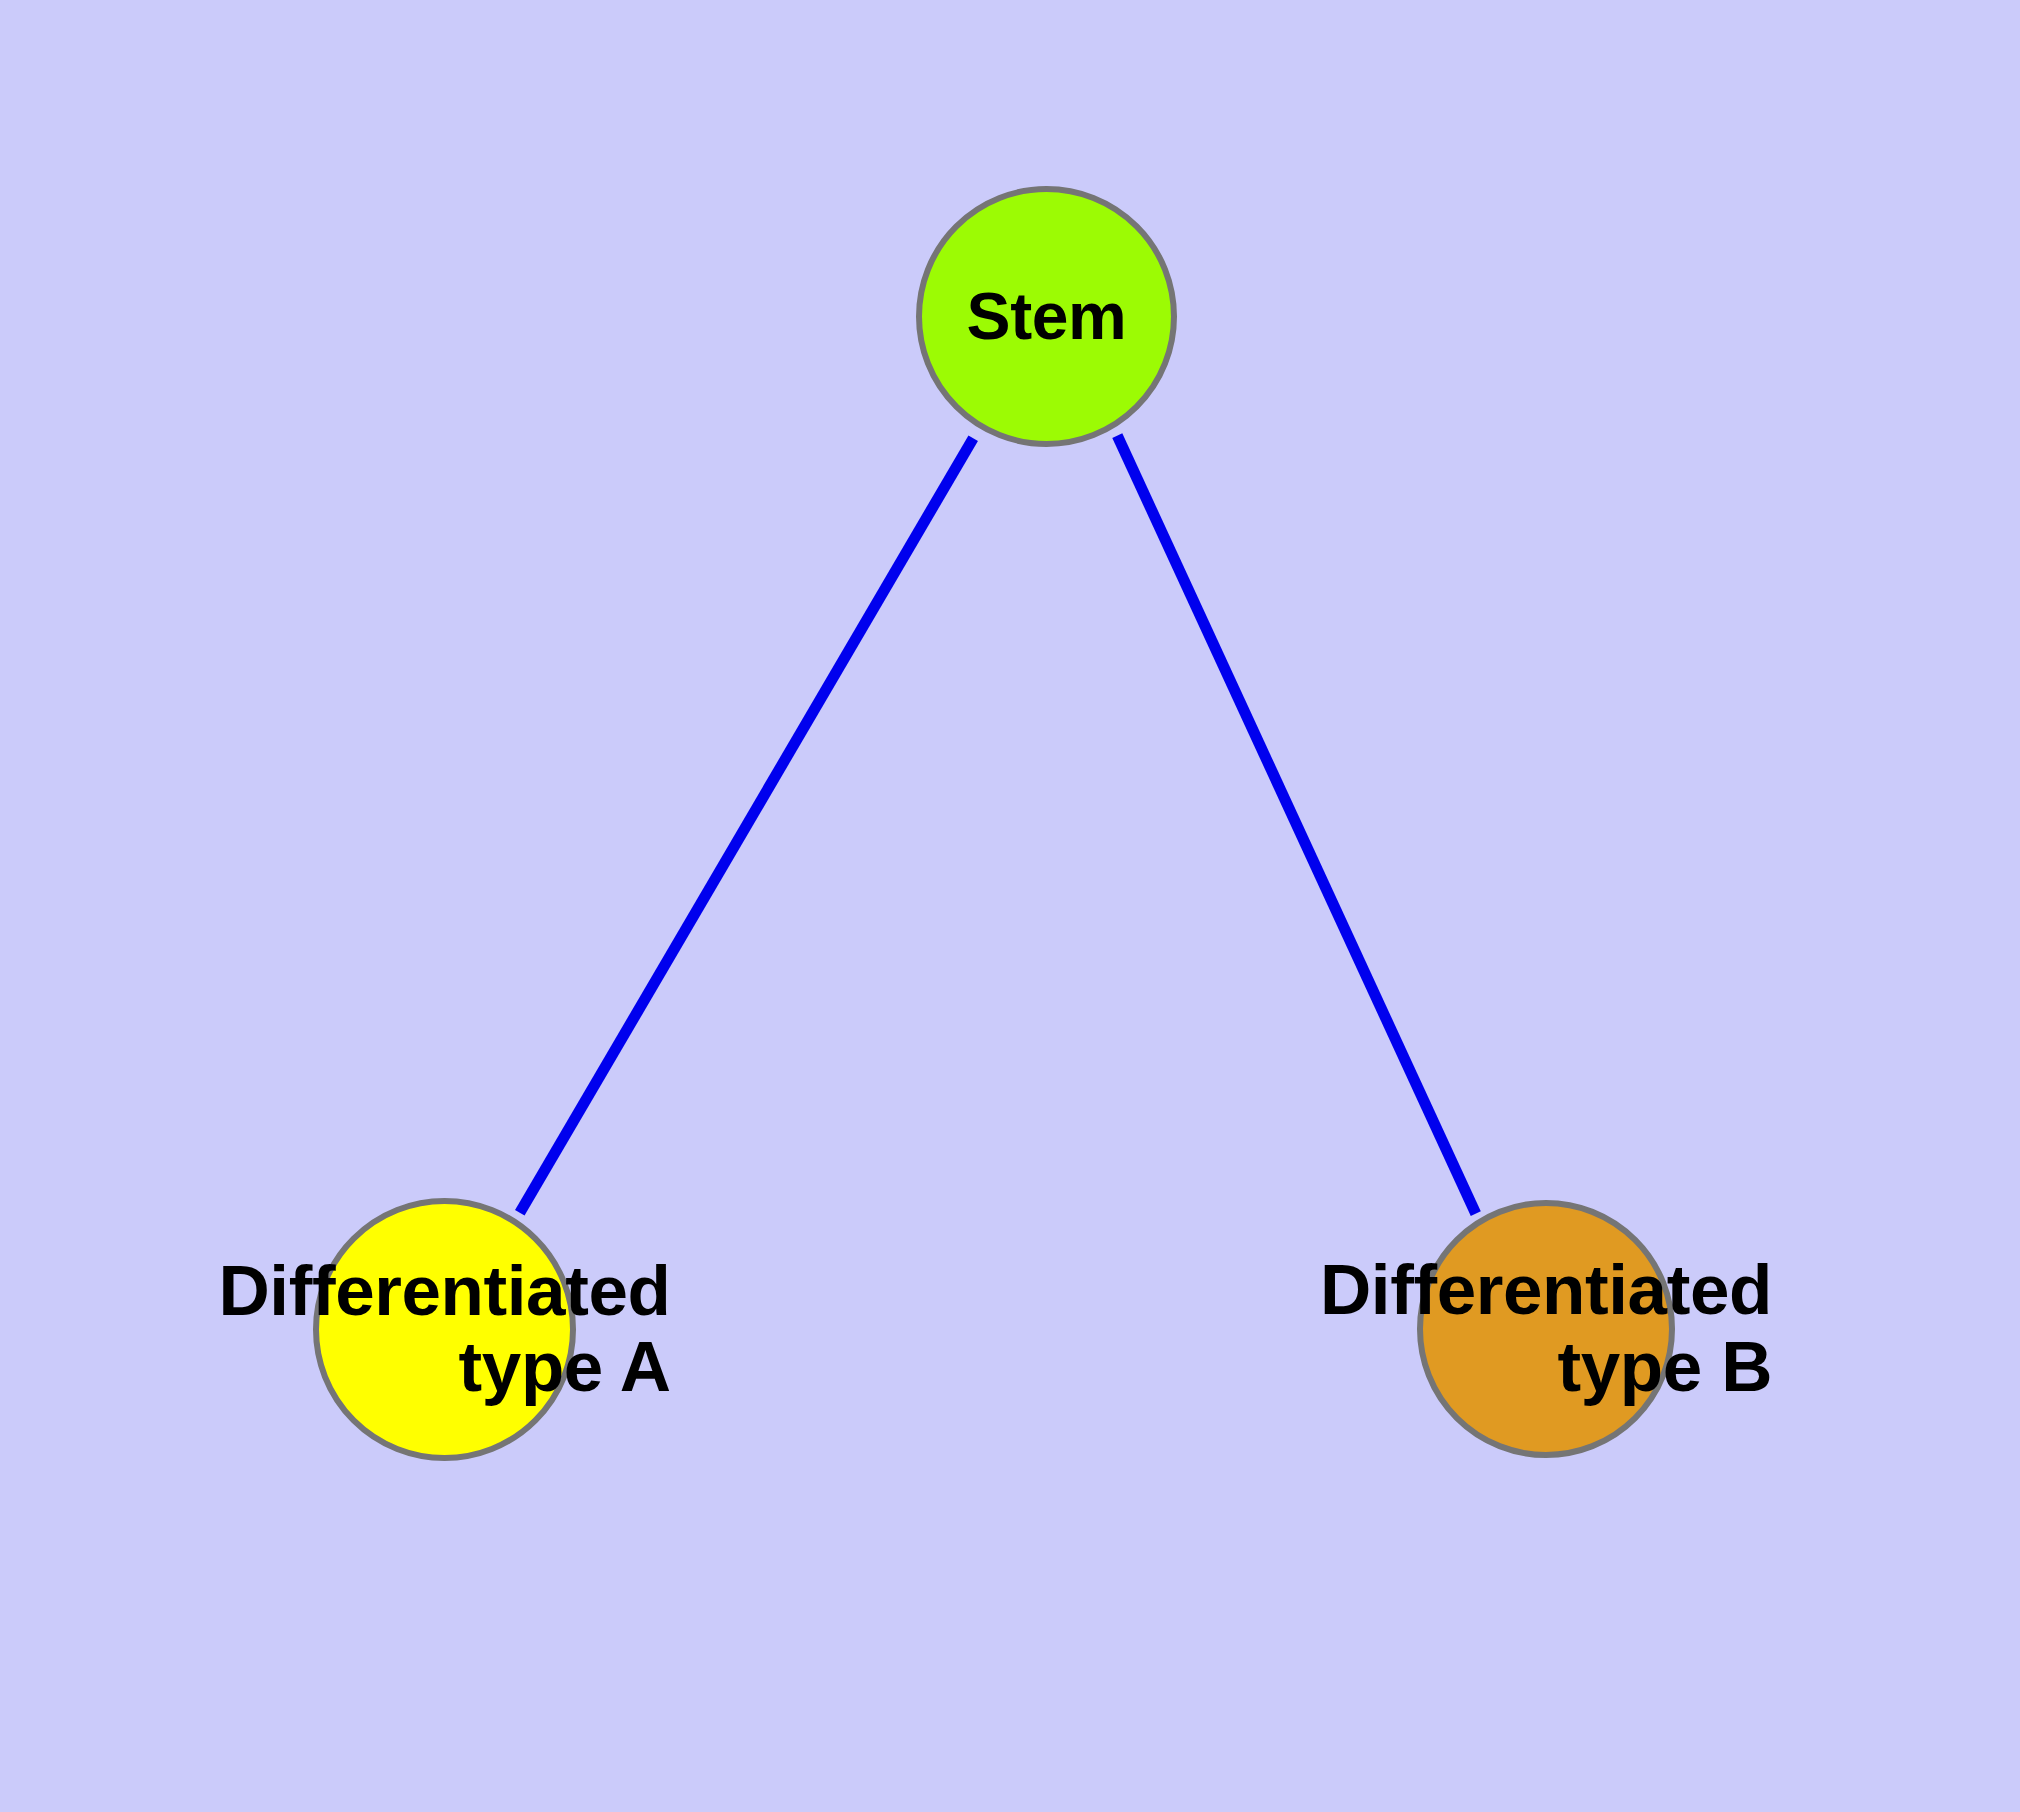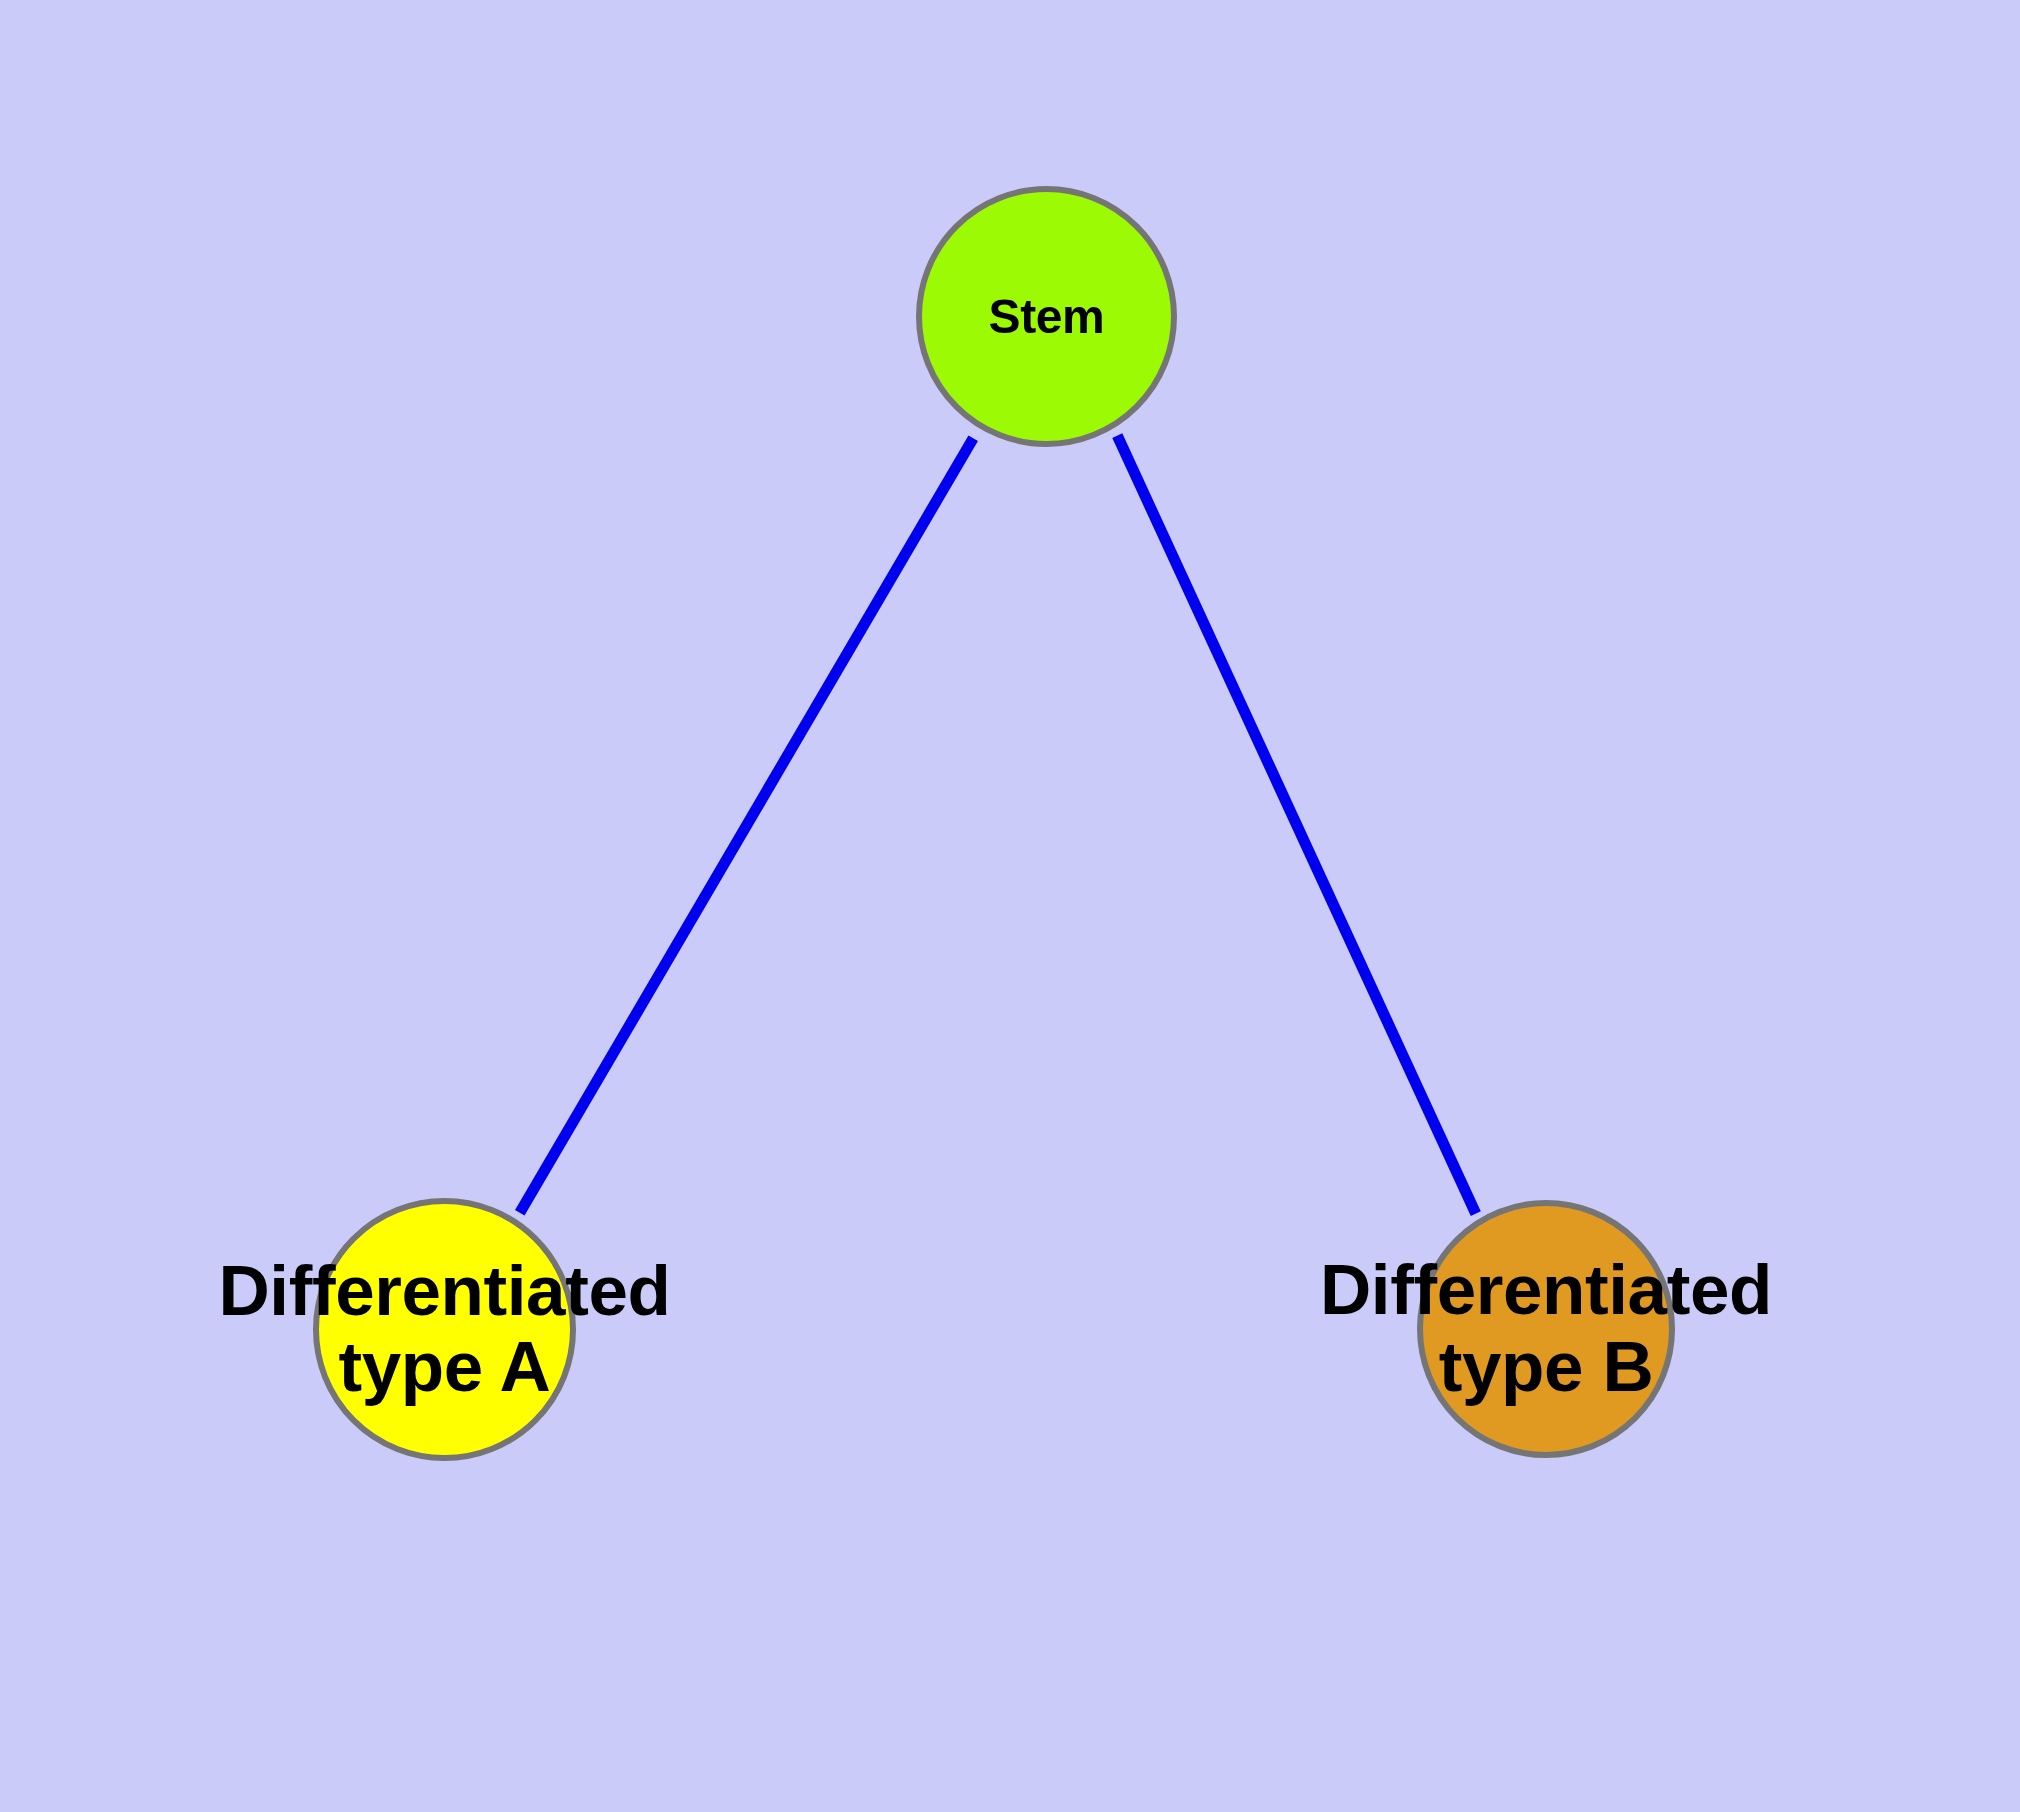--- a/index.html
+++ b/index.html
@@ -48,41 +48,42 @@
   }
   #node-stem {
     left: 916px;
     top: 186px;
     width: 261px;
     height: 261px;
     background: #9cfb04;
     border: 6px solid #757575;
   }
   #node-stem .node-label {
-    font-size: 48px;
+    font-size: 66px;
   }
   #node-type-a {
     left: 313px;
     top: 1198px;
     width: 263px;
     height: 263px;
     background: #ffff00;
     border: 6px solid #757575;
   }
   #node-type-b {
     left: 1417px;
     top: 1198px;
     width: 258px;
     height: 258px;
     background: #e09a22;
     border: 6px solid #757575;
   }
   #node-type-a .node-label,
   #node-type-b .node-label {
     font-size: 71px;
+    text-align: right;
   }
 </style>
 </head>
 <body>
 
 <div id="graph-canvas" style="background: rgb(203, 203, 250);">
 
   <svg id="edge-layer" viewBox="0 0 2384 2138" width="2021" height="1812" xmlns="http://www.w3.org/2000/svg">
     <line id="edge-stem-type-a" x1="1148" y1="517" x2="613" y2="1431" stroke="#0000ee" stroke-width="13" stroke-linecap="butt"></line>
     <line id="edge-stem-type-b" x1="1318" y1="514" x2="1741" y2="1432" stroke="#0000ee" stroke-width="13" stroke-linecap="butt"></line>

